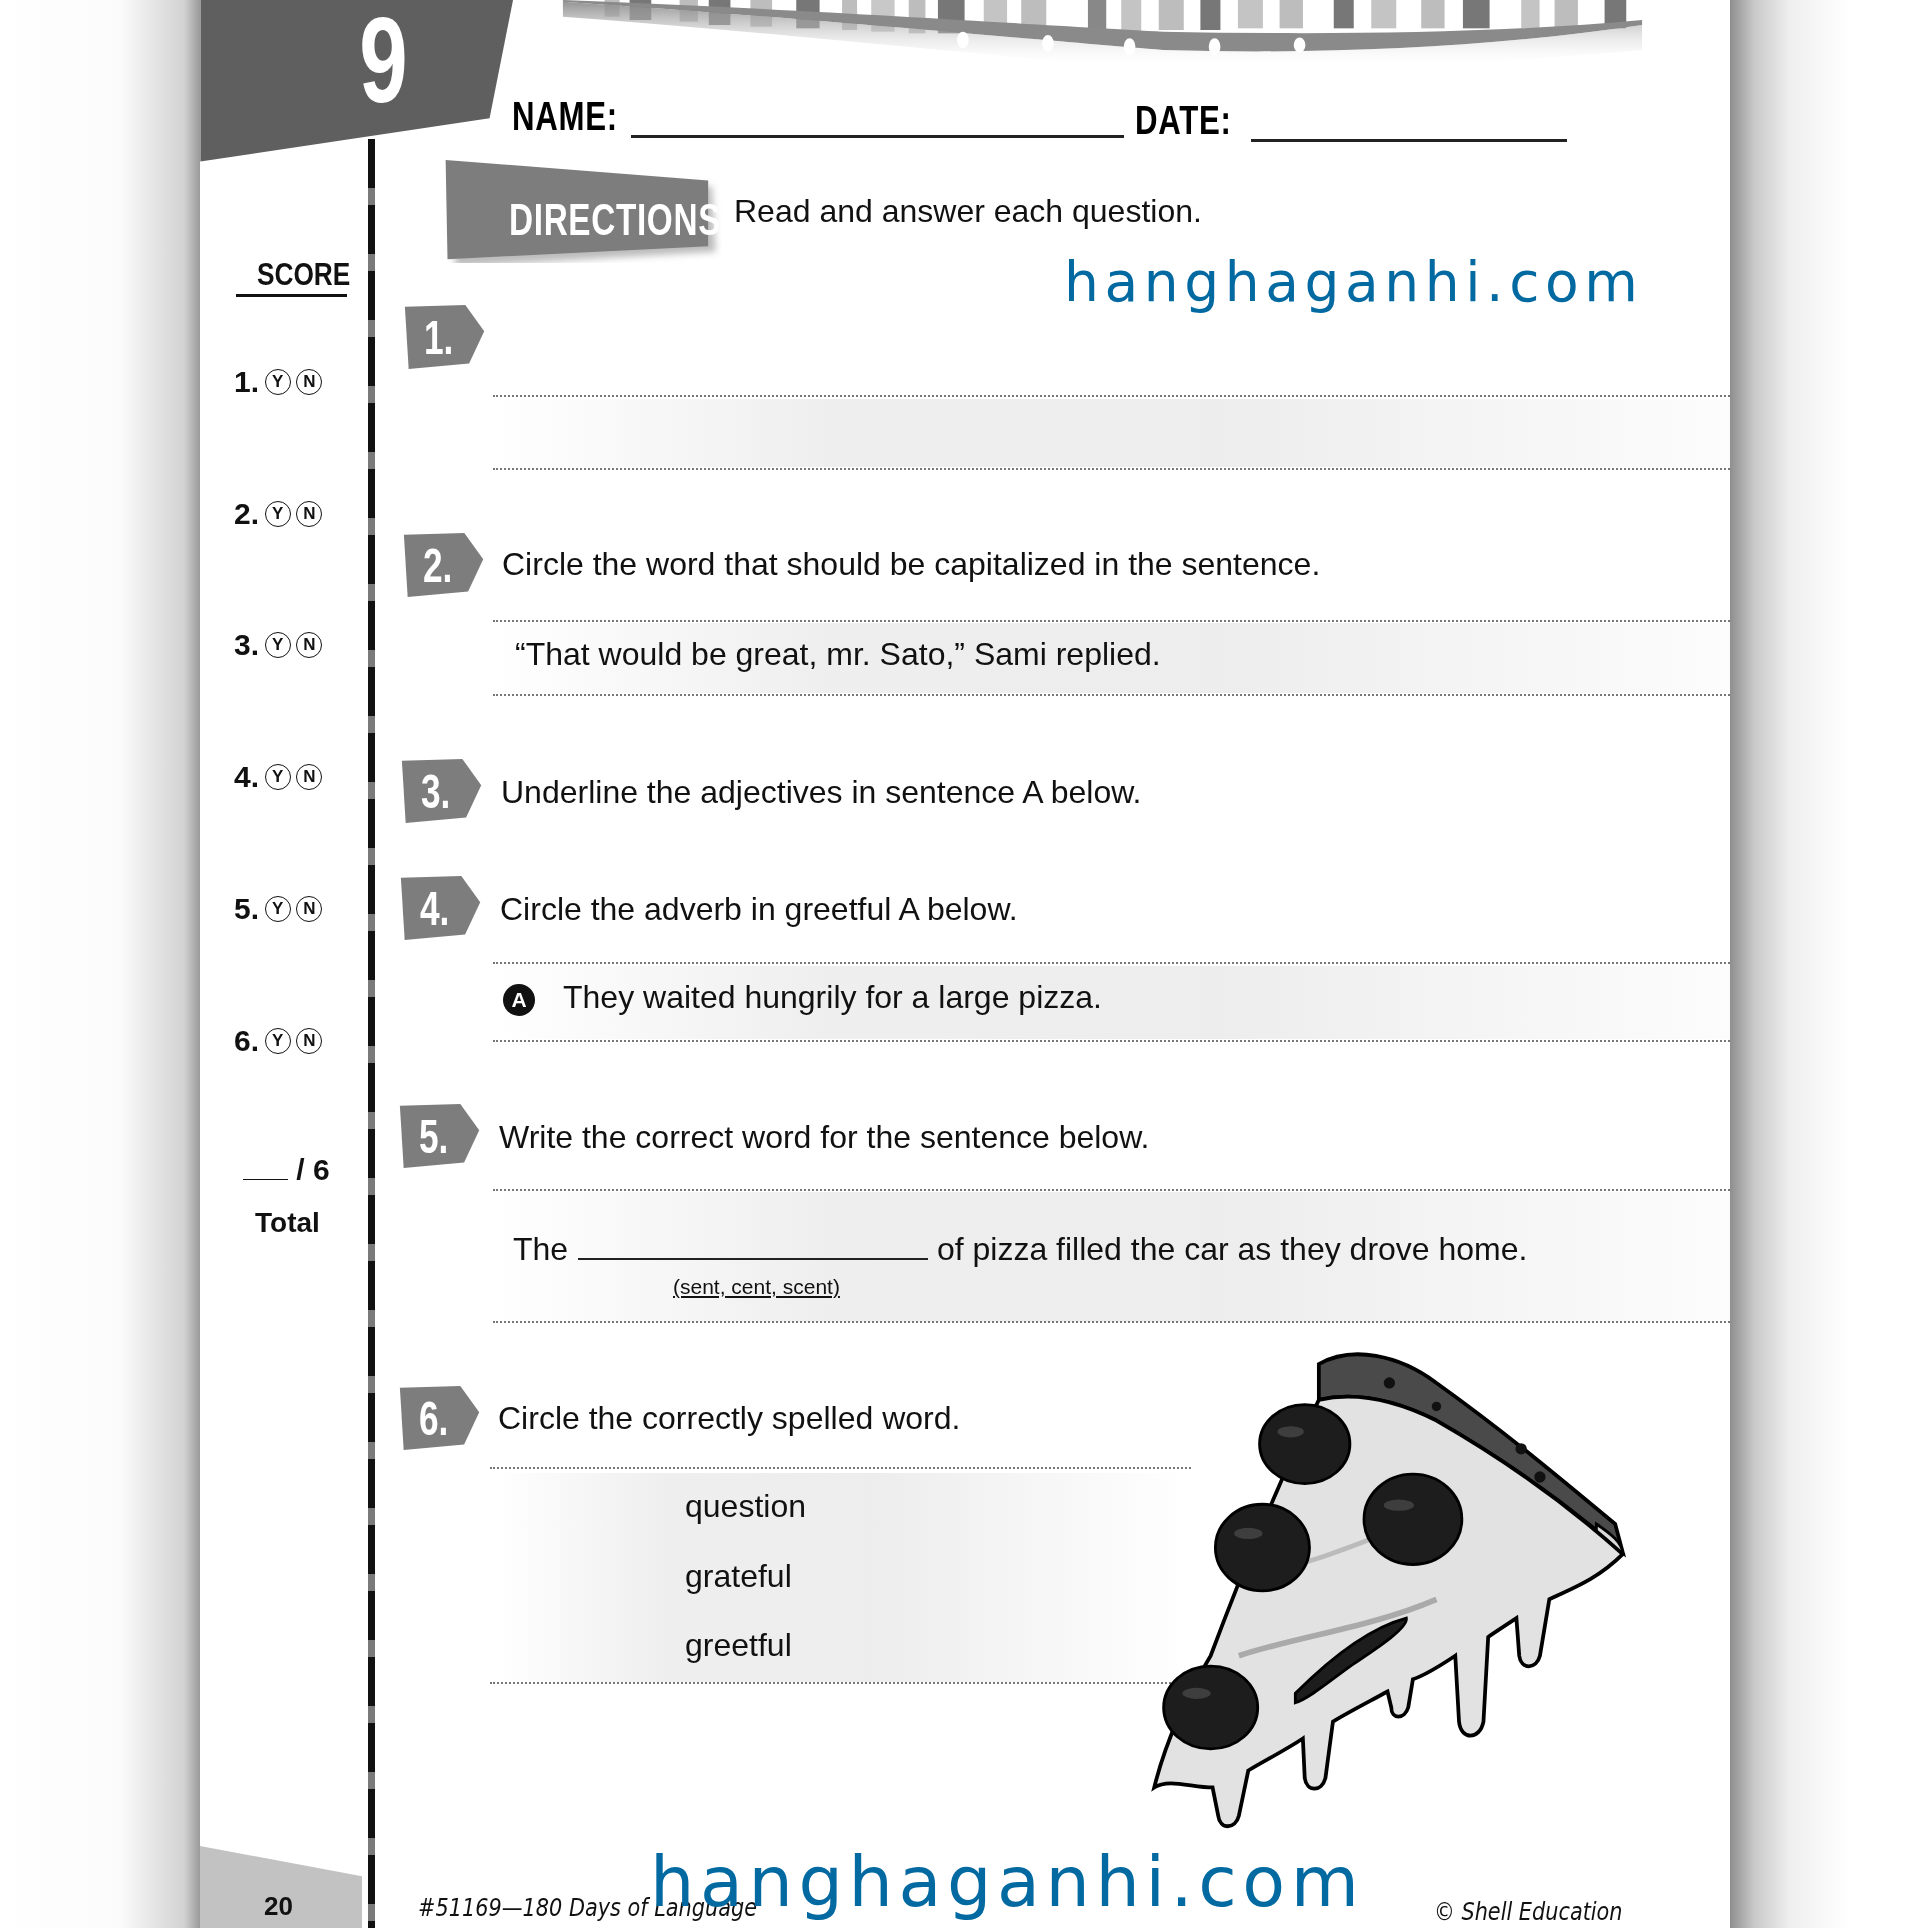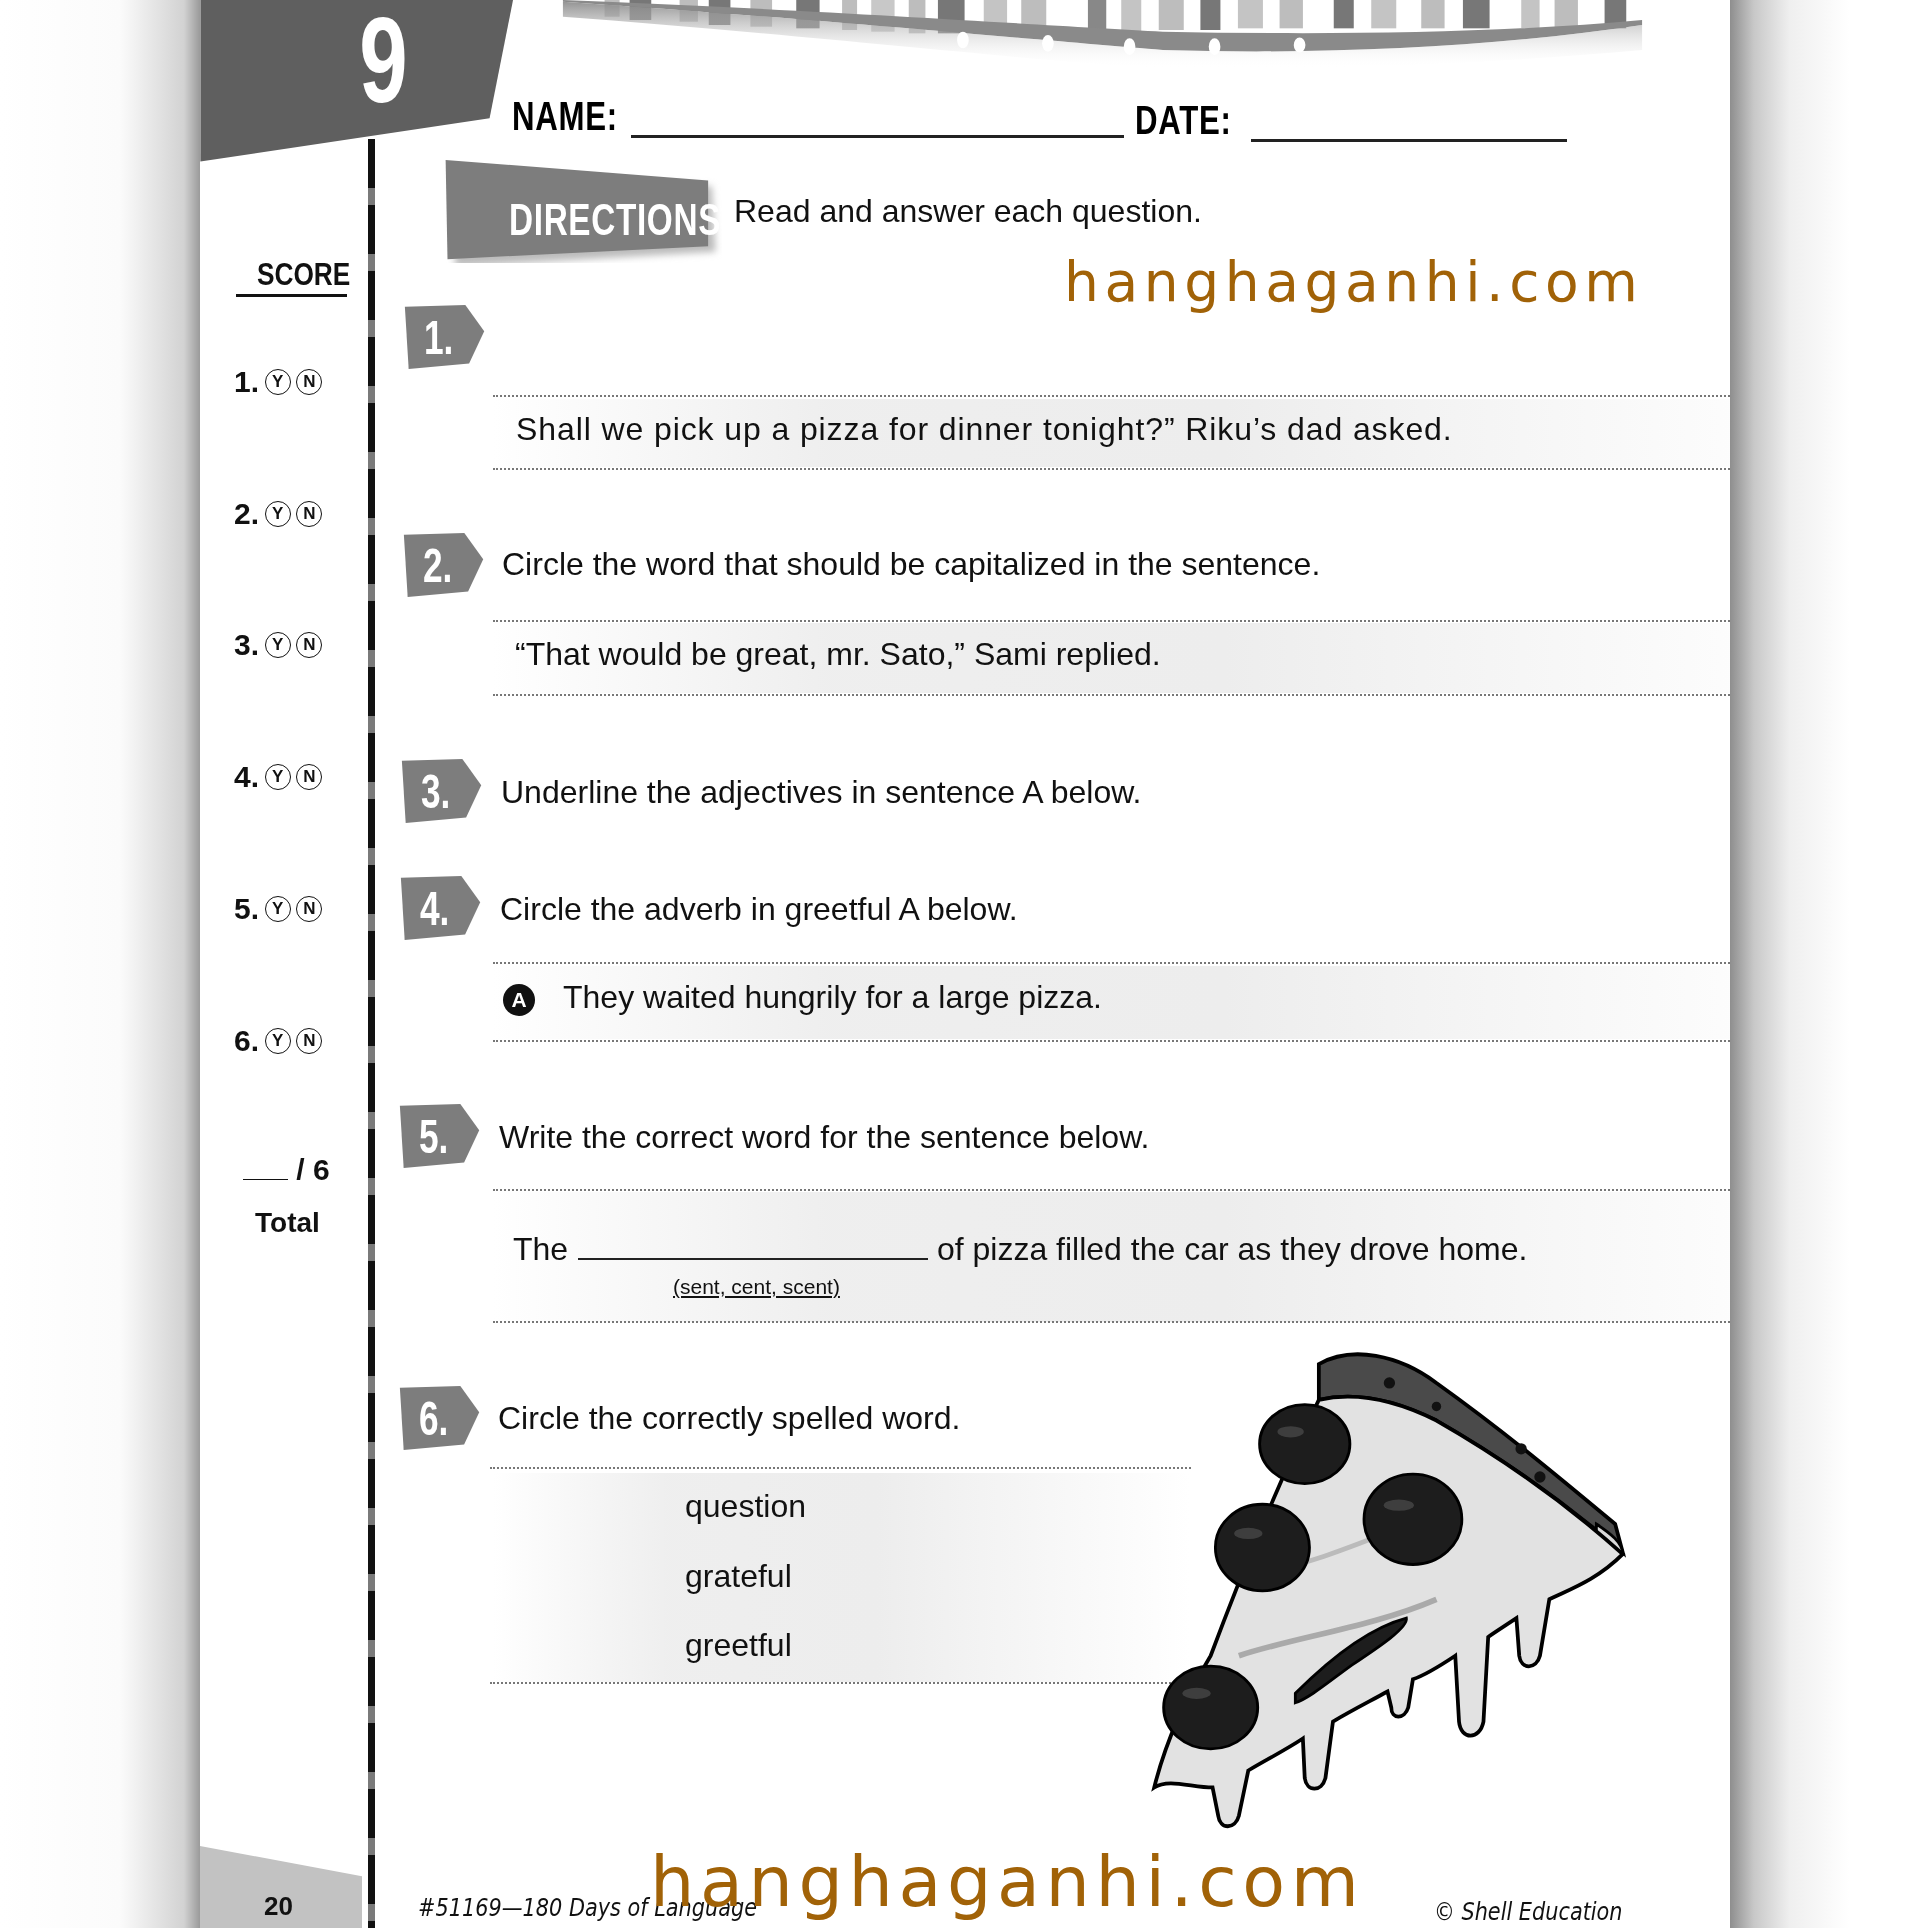--- a/index.html
+++ b/index.html
@@ -8,21 +8,21 @@
   .bg-right { position:absolute; left:1730px; top:0; width:199px; height:1928px; background:linear-gradient(to right,#8e8e8e 0%,#c8c8c8 12%,#efefef 30%,#ffffff 60%); }
   .page { position:absolute; left:200px; top:0; width:1530px; height:1928px; background:#fff; overflow:hidden; }
   .banner { position:absolute; left:0; top:0; width:1530px; height:75px; }
   .tab { position:absolute; left:0; top:0; width:320px; height:169px; }
   .tab-num { position:absolute; left:141px; top:0px; width:85px; text-align:center; font-family:"Liberation Sans", sans-serif; font-weight:bold; font-size:121px; color:#fff; transform:scaleX(0.72); transform-origin:center top; line-height:121px; }
   .hdr-label { position:absolute; font-family:"Liberation Sans", sans-serif; font-weight:bold; font-size:40px; transform:scaleX(0.78); transform-origin:left top; letter-spacing:0.9px; color:#000; }
   .hdr-line { position:absolute; height:2.8px; background:#222; }
   .dir-badge { position:absolute; left:243px; top:158px; width:279px; height:105px; }
   .dir-text { position:absolute; left:66px; top:36px; font-family:"Liberation Sans", sans-serif; font-weight:bold; font-size:45px; color:#fff; transform:scaleX(0.74); transform-origin:left top; letter-spacing:0.9px; }
   .body-text { position:absolute; font-size:32px; color:#111; white-space:nowrap; }
-  .watermark { position:absolute; color:#a16207; font-family:"DejaVu Sans", sans-serif; letter-spacing:5.6px; white-space:nowrap; }
+  .watermark { position:absolute; color:#0369a1; font-family:"DejaVu Sans", sans-serif; letter-spacing:5.6px; white-space:nowrap; }
   .score-title { position:absolute; left:47px; top:256px; width:111px; text-align:center; font-weight:bold; font-size:32px; transform:scaleX(0.82); transform-origin:center top; }
   .score-underline { position:absolute; left:36px; top:294px; width:111px; height:2.8px; background:#111; }
   .score-item { position:absolute; left:34px; font-weight:bold; font-size:30px; display:flex; align-items:center; gap:3.8px; }
   .yn { display:inline-flex; align-items:center; justify-content:center; width:26px; height:26px; border:1.9px solid #111; border-radius:50%; font-size:17px; font-weight:bold; box-sizing:border-box; margin-left:1.9px; }
   .total-line { position:absolute; font-weight:bold; font-size:30px; }
   .dash-line { position:absolute; left:168px; top:139px; width:6.6px; height:1789px; background:repeating-linear-gradient(to bottom,#111 0px,#111 49px,#7a7a7a 49px,#7a7a7a 66px); }
   .qbadge { position:absolute; width:85px; height:68px; }
   .qbadge svg { position:absolute; left:0; top:0; }
   .qbadge span { position:absolute; left:21px; top:5.6px; font-weight:bold; font-size:49px; color:#fff; transform:scaleX(0.72); transform-origin:left top; }
   .dots { position:absolute; height:0; border-top:2.8px dotted #777; }
@@ -162,21 +162,20 @@
   <div class="shade" style="left:293px; top:1192px; width:1328px; height:130px;"></div>
   <div class="shade" style="left:293px; top:1473px; width:697px; height:209px;"></div>
 
   <div class="qbadge" style="left:203px; top:303px;">
     <svg width="85" height="68" viewBox="0 0 90 72">
         <polygon points="2,4 66,2 86,30 70,64 6,70" fill="#7d7d7d"></polygon>
       </svg>
     <span>1.</span>
   </div>
   <div class="dots" style="left:293px; top:395px; width:1328px;"></div>
-  <div class="body-text" style="left:316px; top:411px; letter-spacing:0.9px;">Shall we pick up a pizza for dinner tonight?” Riku’s dad asked.</div>
   <div class="dots" style="left:293px; top:468px; width:1328px;"></div>
 
   <div class="qbadge" style="left:202px; top:531px;">
     <svg width="85" height="68" viewBox="0 0 90 72">
         <polygon points="2,4 66,2 86,30 70,64 6,70" fill="#7d7d7d"></polygon>
       </svg>
     <span>2.</span>
   </div>
   <div class="body-text" style="left:302px; top:546px;">Circle the word that should be capitalized in the sentence.</div>
   <div class="dots" style="left:293px; top:620px; width:1328px;"></div>

